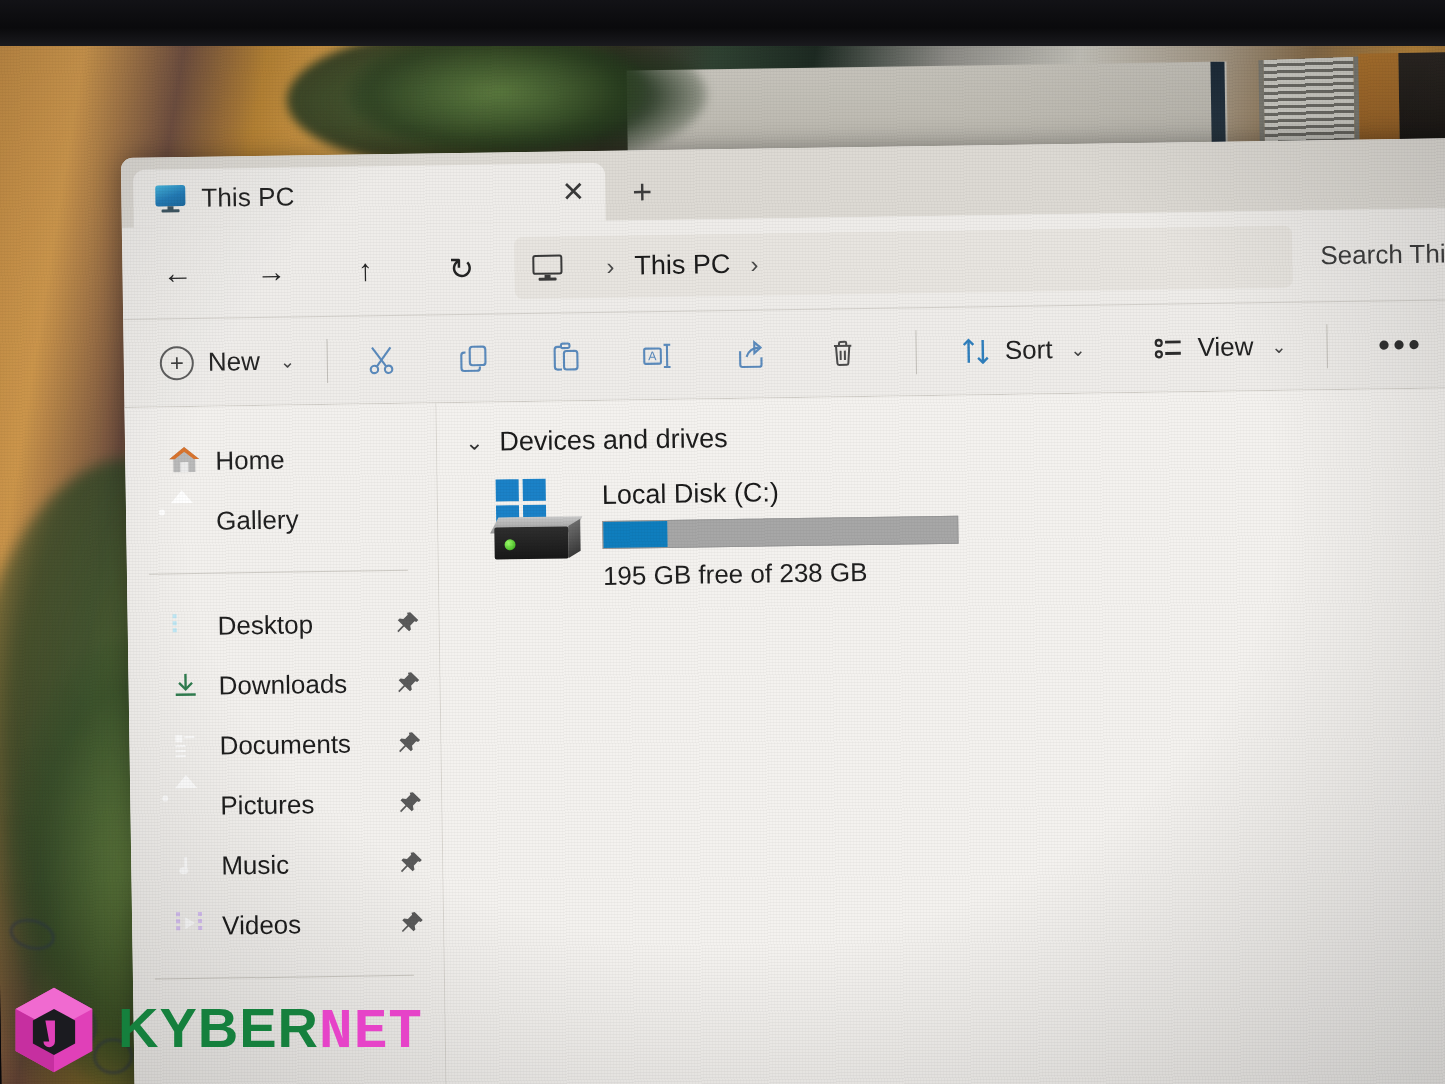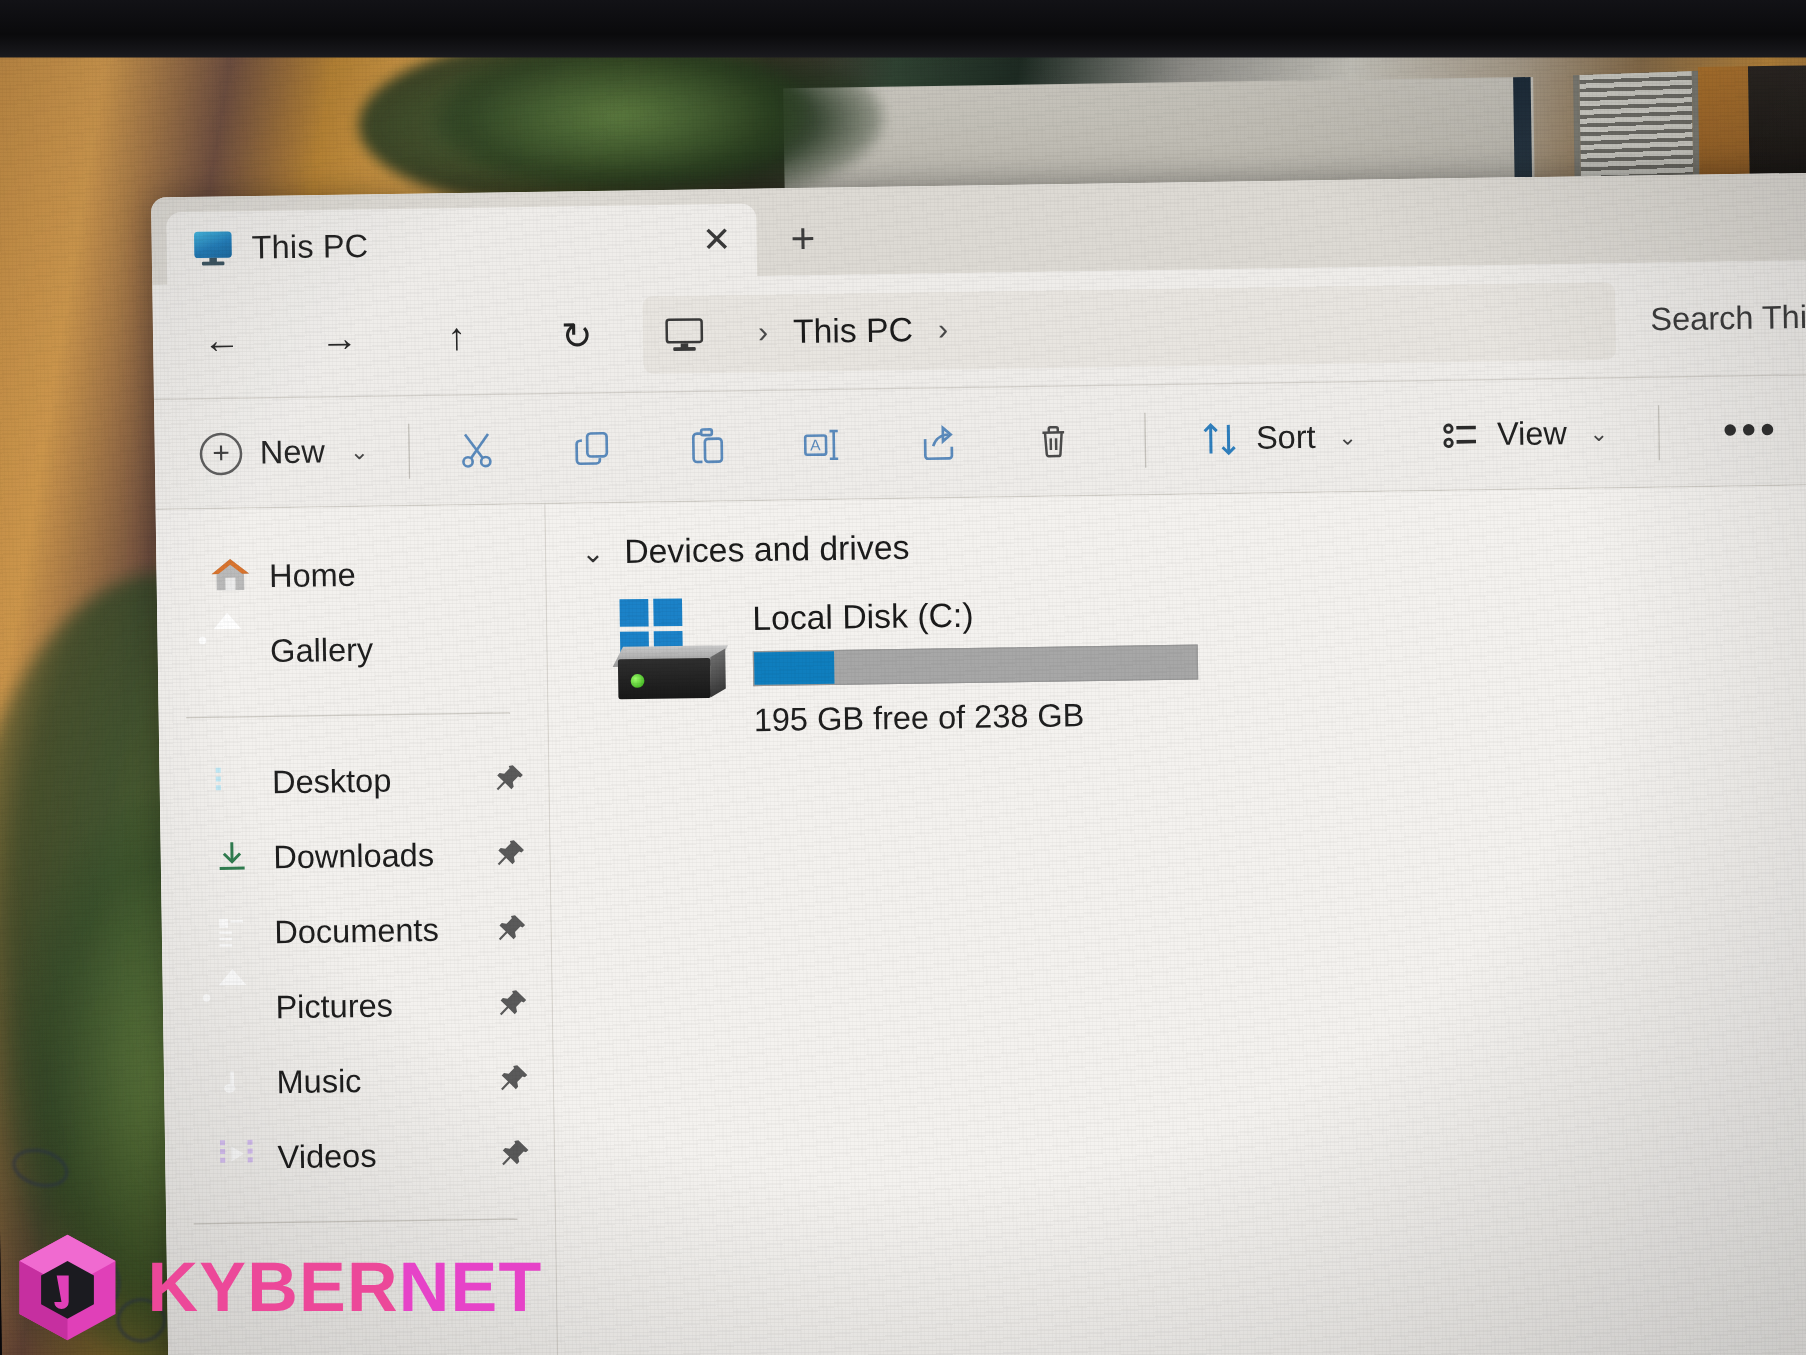--- a/index.html
+++ b/index.html
@@ -492,21 +492,21 @@
   }
   #kyber-logo { width: 96px; height: 96px; }
   #wm-text {
     font-size: 56px;
     font-weight: bold;
     letter-spacing: 1px;
     font-family: "Liberation Sans", sans-serif;
     line-height: 1;
   }
   #wm-kyber { color: #111; }
-  #wm-net { color: #e643c8; }
+  #wm-net { color: #e643c8; font-family: Liberation Mono, monospace; }
 
   
   #screen-sheen {
     position: absolute; inset: 0; z-index: 55; pointer-events: none;
     background: linear-gradient(115deg, rgba(255,255,255,.08) 0%, rgba(255,255,255,0) 28%, rgba(255,255,255,0) 70%, rgba(255,255,255,.05) 100%);
   }
   #screen-vignette {
     position: absolute; inset: 0; z-index: 56; pointer-events: none;
     background: radial-gradient(ellipse at 50% 45%, rgba(0,0,0,0) 52%, rgba(0,0,0,.18) 100%);
   }
@@ -802,17 +802,17 @@
 
   <div id="watermark">
     <svg id="kyber-logo" viewBox="0 0 100 100">
       <path d="M50 6 L90 28 L90 72 L50 94 L10 72 L10 28 Z" fill="#e040b8"></path>
       <path d="M50 6 L90 28 L50 50 L10 28 Z" fill="#f06ad0"></path>
       <path d="M10 28 L50 50 L50 94 L10 72 Z" fill="#c62fa0"></path>
       <path d="M50 28 L72 40 L72 64 L50 76 L28 64 L28 40 Z" fill="#1b1b20"></path>
       <path d="M41 40 h10 v22 a6 6 0 0 1 -12 0 h6 z" fill="#e040b8"></path>
     </svg>
     <div id="wm-text">
-      <span id="wm-kyber" style="color: #ec4899;">KYBER</span><span id="wm-net" style="color: rgb(230, 67, 200);">NET</span>
+      <span id="wm-kyber" style="color: #15803d;">KYBER</span><span id="wm-net" style="color: rgb(230, 67, 200);">NET</span>
     </div>
   </div>
 
 </div>
 
 </body></html>

